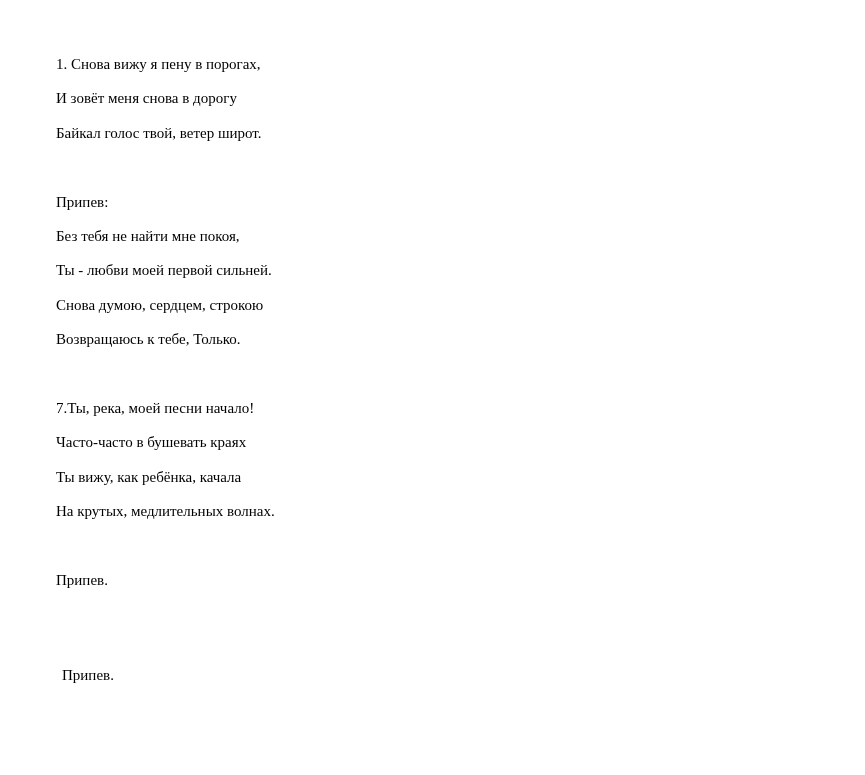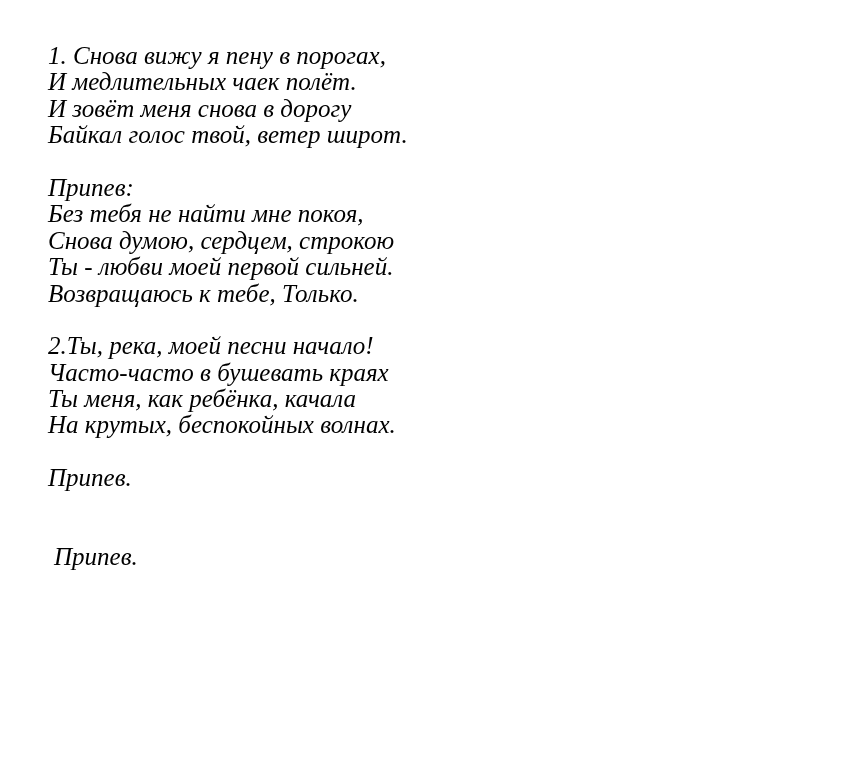--- a/index.html
+++ b/index.html
@@ -15,63 +15,61 @@
       font-family: "Liberation Serif", "DejaVu Serif", serif;
       color: #000000;
     }
     .page {
       position: absolute;
       left: 48px;
       top: 43px;
       width: 780px;
     }
     .line {
-      font-size: 25px;
+      font-size: 15px;
       line-height: 26.4px;
       height: 26.4px;
       white-space: pre;
-      margin: 0;
-      font-style: italic;
+      margin: 8px;
     }
     .blank {
       height: 26.4px;
     }
     .indent {
       padding-left: 6px;
     }
   </style>
 </head>
 <body>
 
 <div class="page">
 
   <div>
     <p class="line">1. Снова вижу я пену в порогах,</p>
-    <p class="line">И медлительных чаек полёт.</p>
     <p class="line">И зовёт меня снова в дорогу</p>
     <p class="line">Байкал голос твой, ветер широт.</p>
   </div>
 
   <div class="blank"></div>
 
   <div>
     <p class="line">Припев:</p>
     <p class="line">Без тебя не найти мне покоя,</p>
+    <p class="line">Ты - любви моей первой сильней.</p>
     <p class="line">Снова думою, сердцем, строкою</p>
-    <p class="line">Ты - любви моей первой сильней.</p>
     <p class="line">Возвращаюсь к тебе, Только.</p>
   </div>
 
   <div class="blank"></div>
 
   <div>
-    <p class="line">2.Ты, река, моей песни начало!</p>
+    <p class="line">7.Ты, река, моей песни начало!</p>
     <p class="line">Часто-часто в бушевать краях</p>
-    <p class="line">Ты меня, как ребёнка, качала</p>
-    <p class="line">На крутых, беспокойных волнах.</p>
+    <p class="line">Ты вижу, как ребёнка, качала</p>
+    <p class="line">На крутых, медлительных волнах.</p>
   </div>
 
   <div class="blank"></div>
 
   <p class="line">Припев.</p>
 
   <div class="blank"></div>
 
 
   <div class="blank"></div>

